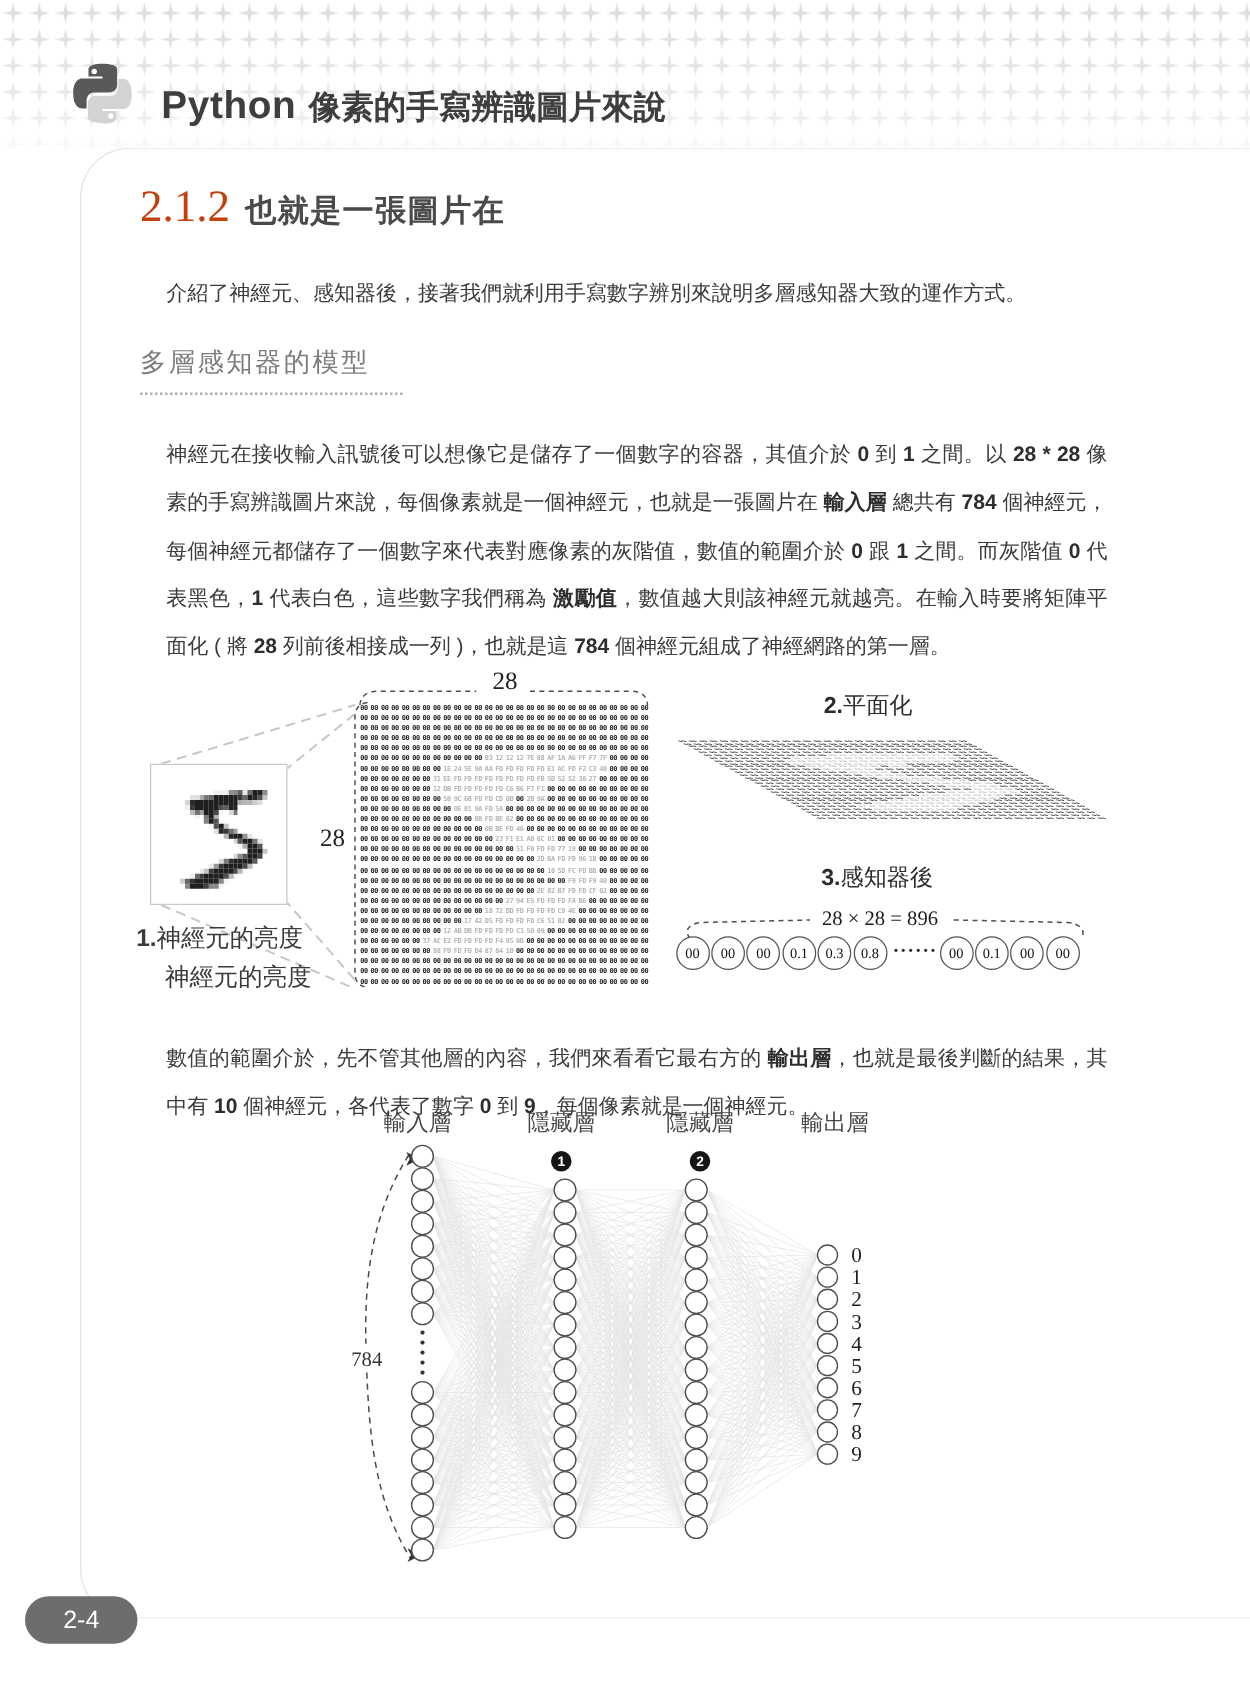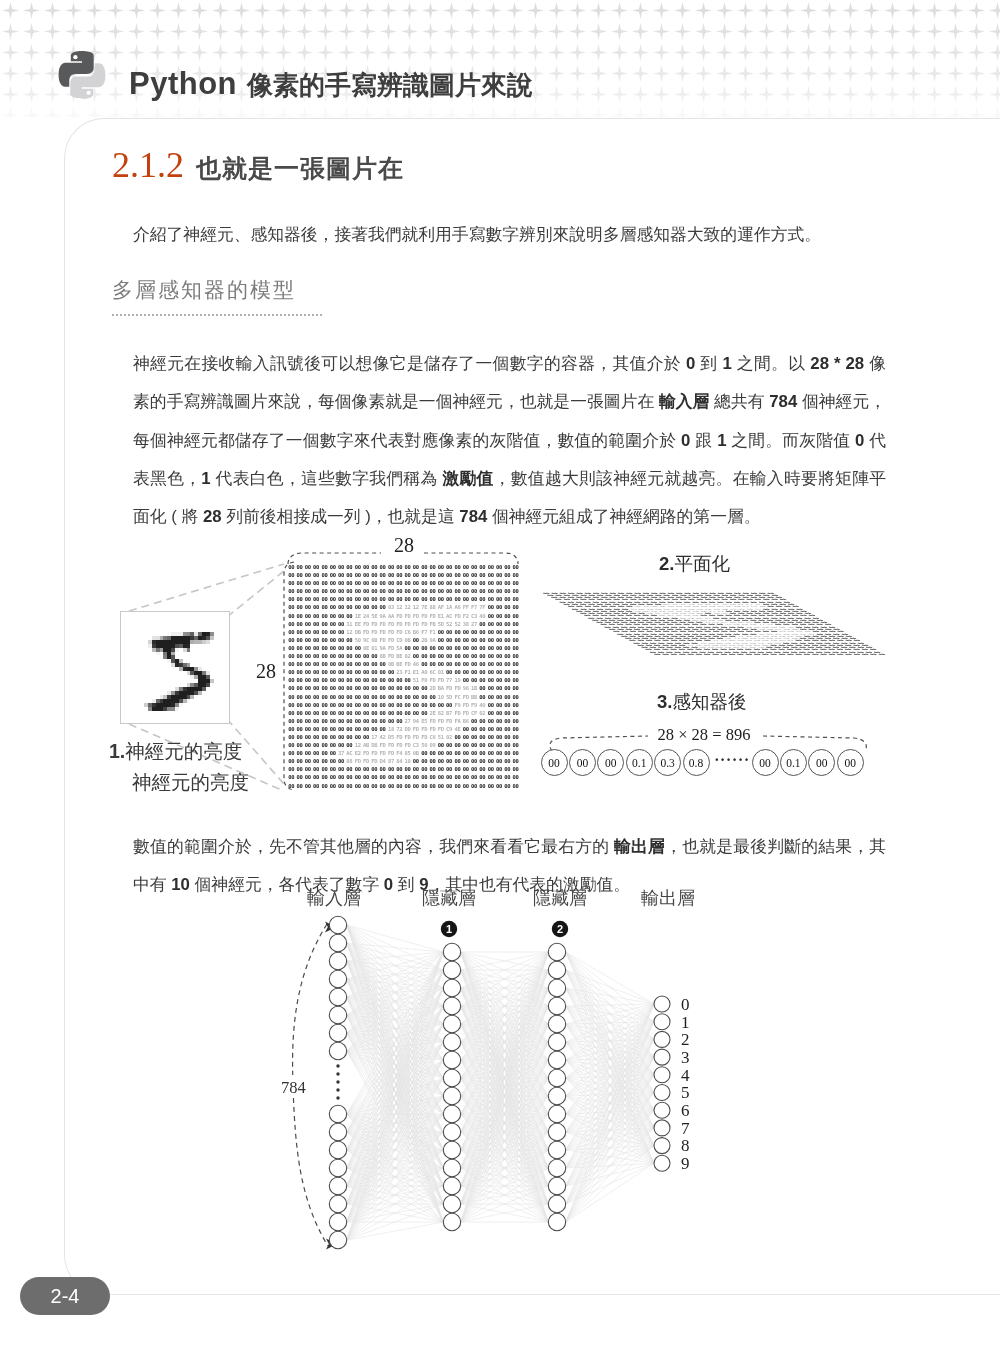--- a/index.html
+++ b/index.html
@@ -2510,21 +2510,21 @@
     <div class="ncirc abs" style="left: 808.3px; top: 749px;">00</div>
     <div class="ncirc abs" style="left: 836.7px; top: 749px;">00</div>
   </div>
 <div id="rowdots" class="abs">••••••</div>
 
 <div id="caption1" class="abs">
   <div><span class="b">1.</span><span>神經元的亮度</span></div>
   <div class="l2">神經元的亮度</div>
 </div>
 
-<p id="para2" class="abs para"><span>數值的範圍介於，先不管其他層的內容，我們來看看它最右方的 </span><span class="b">輸出層</span><span>，也就是最後判斷的結果，其中有 </span><span class="b">10</span><span> 個神經元，各代表了數字 </span><span class="b">0</span><span> 到 </span><span class="b">9</span><span>，其中也有代表的激勵值。</span></p>
+<p id="para2" class="abs para"><span>數值的範圍介於，先不管其他層的內容，我們來看看它最右方的 </span><span class="b">輸出層</span><span>，也就是最後判斷的結果，其中有 </span><span class="b">10</span><span> 個神經元，各代表了數字 </span><span class="b">0</span><span> 到 </span><span class="b">9</span><span>，每個像素就是一個神經元。</span></p>
 
 <svg id="netsvg" class="abs" style="left:270px;top:883px" width="465" height="385" viewBox="270 883 465 385">
     <g stroke="#d7d7d7" stroke-width="0.55" opacity="0.7">
       <line x1="346.7" y1="925" x2="443.3" y2="952"></line>
       <line x1="346.7" y1="925" x2="443.3" y2="970"></line>
       <line x1="346.7" y1="925" x2="443.3" y2="988"></line>
       <line x1="346.7" y1="925" x2="443.3" y2="1006"></line>
       <line x1="346.7" y1="925" x2="443.3" y2="1024"></line>
       <line x1="346.7" y1="925" x2="443.3" y2="1042"></line>
       <line x1="346.7" y1="925" x2="443.3" y2="1060"></line>

